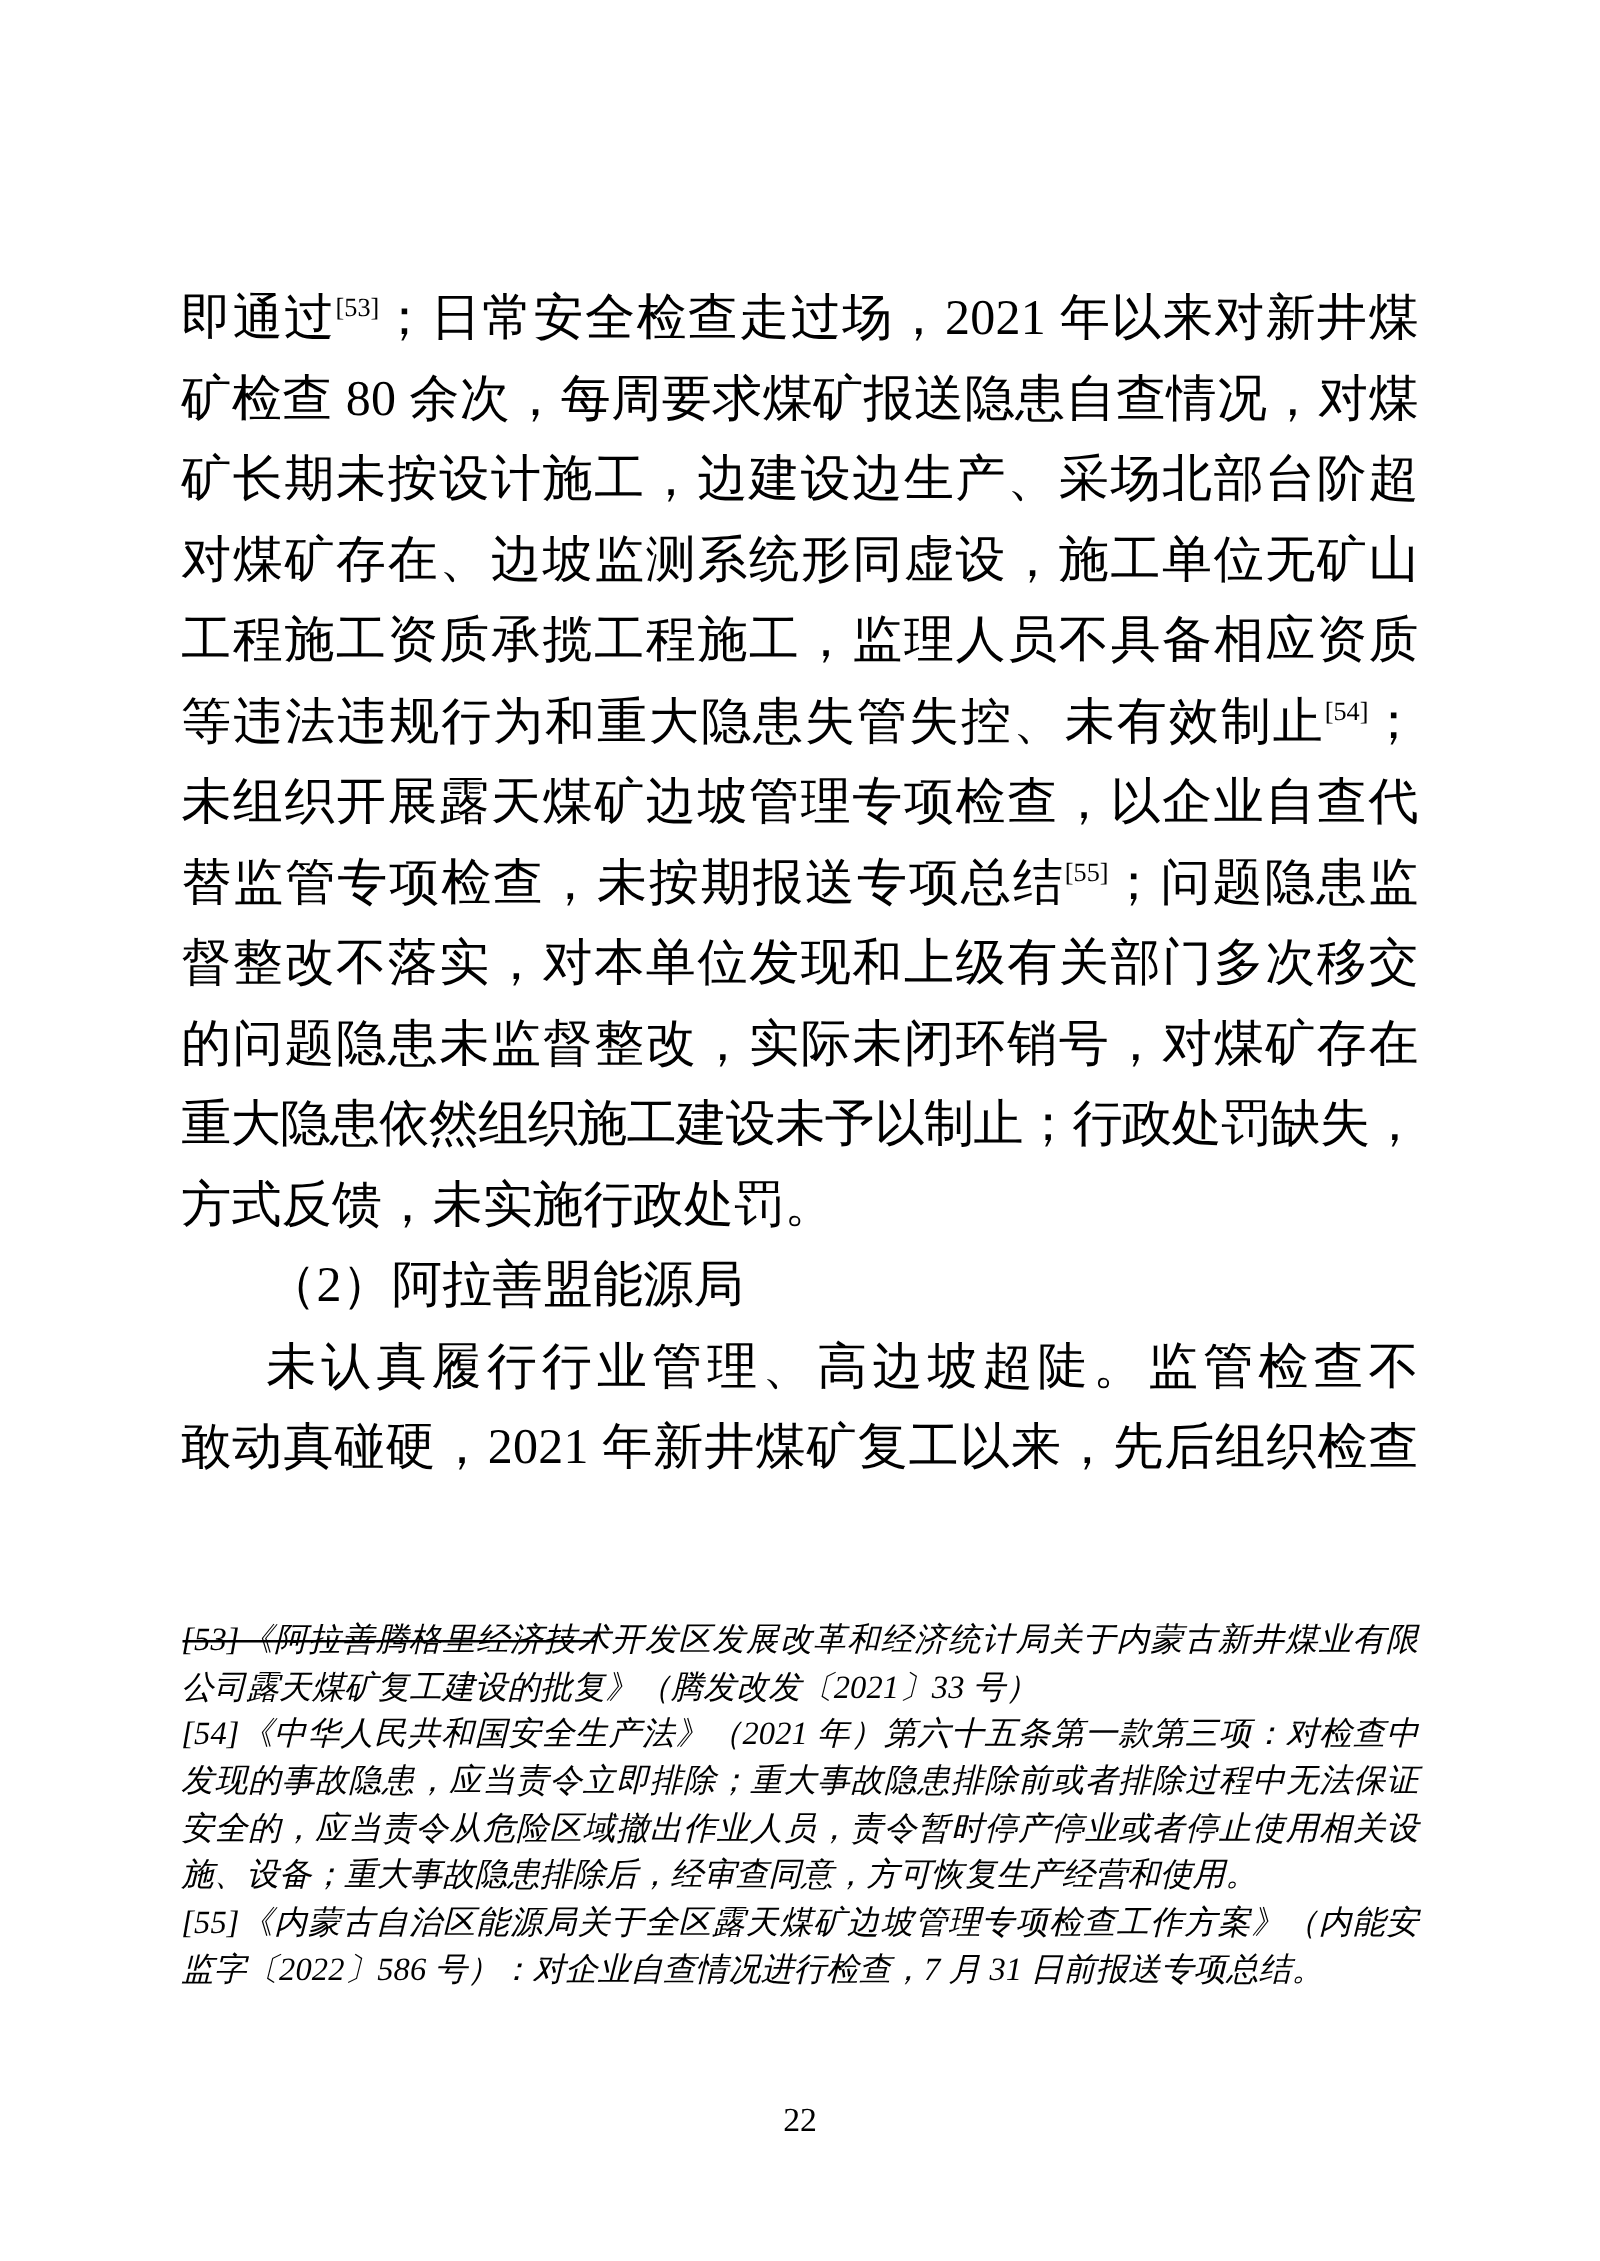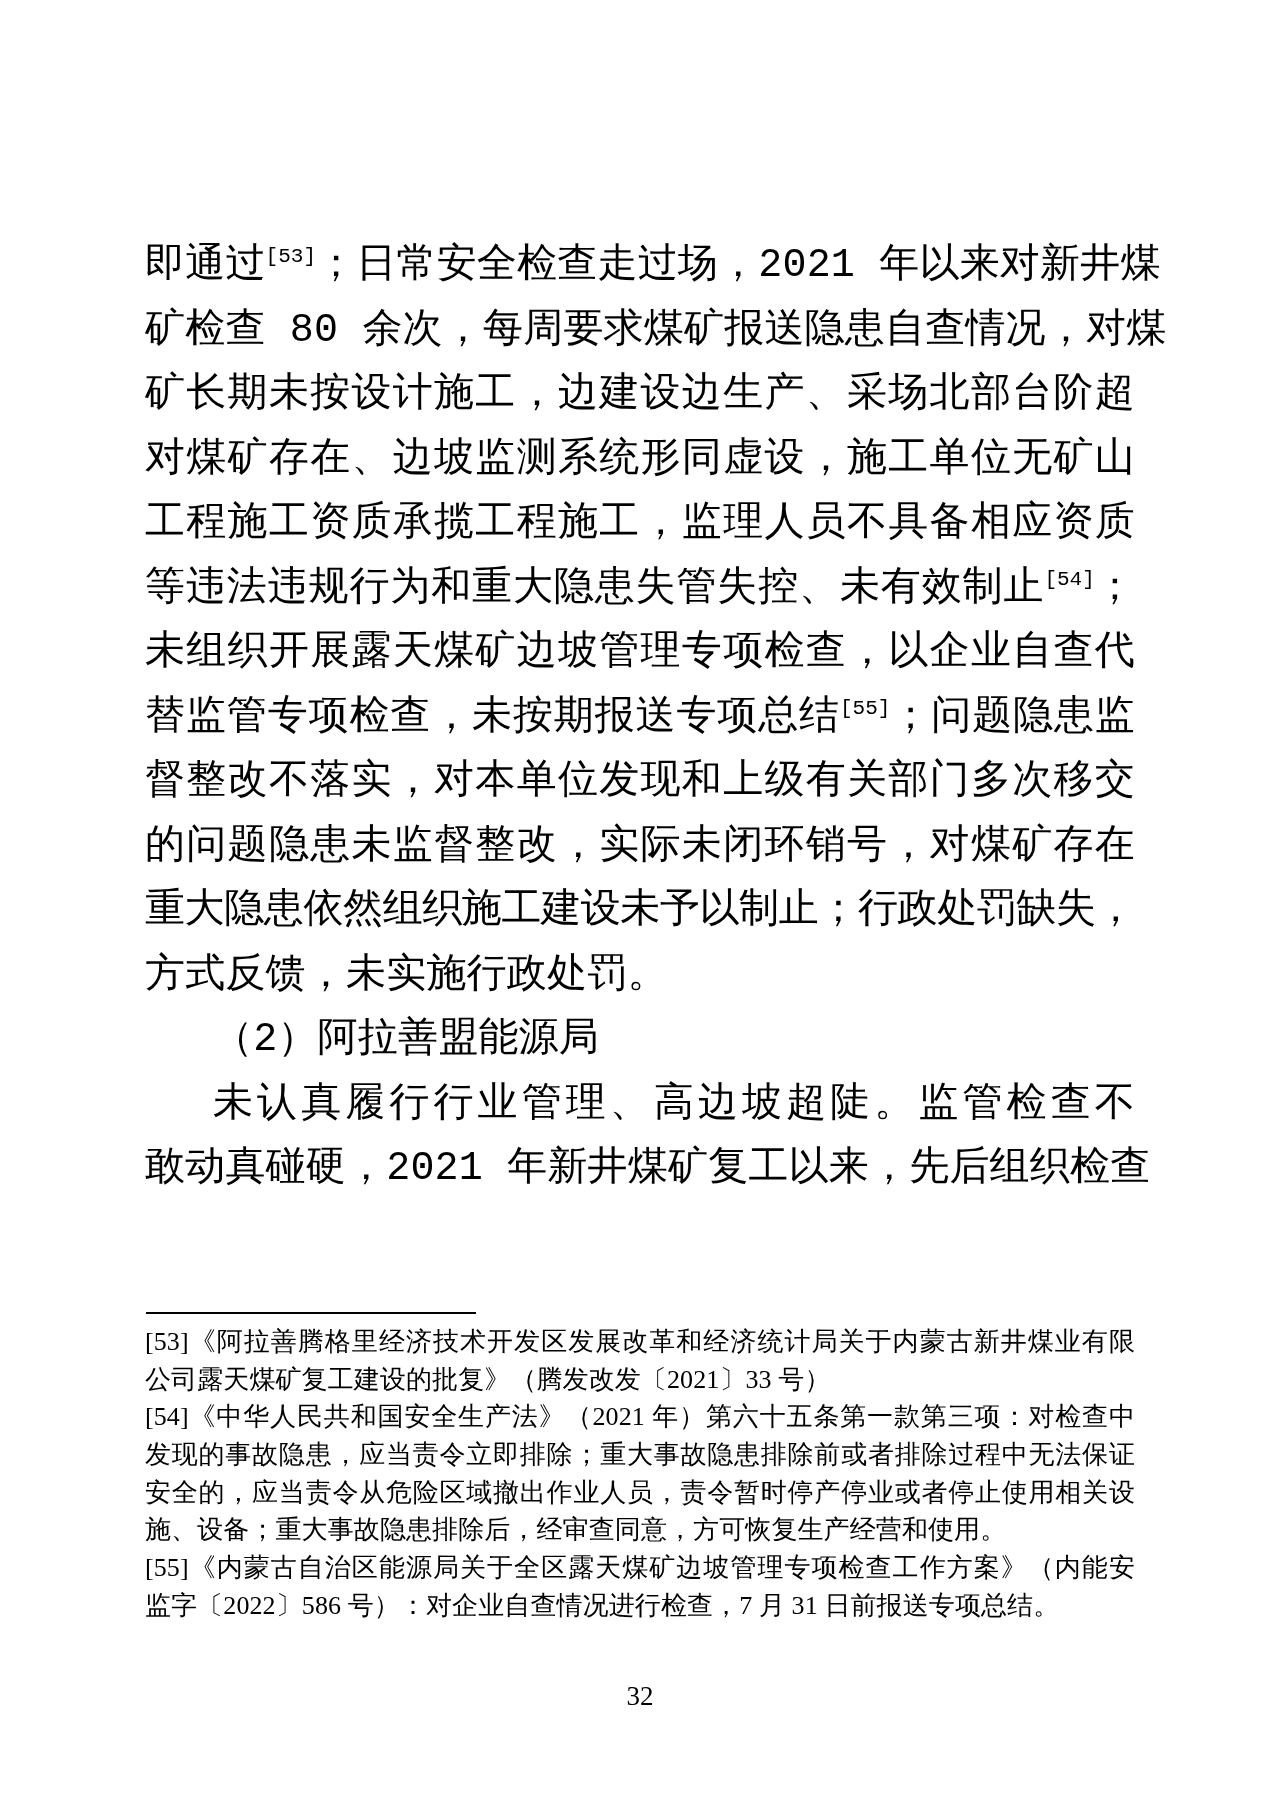--- a/index.html
+++ b/index.html
@@ -15,23 +15,22 @@
   .page {
     position: absolute;
     left: 0; top: 0;
     width: 1280px;
     height: 1809px;
   }
   
   .body-block {
     position: absolute;
     left: 145px;
-    top: 234px;
+    top: 222px;
     width: 990px;
-    font-family: Liberation Mono, monospace;
   }
   .bl {
     height: 64.5px;
     line-height: 64.5px;
     font-size: 40px;
     white-space: nowrap;
     letter-spacing: 0.2px;
   }
   .j {
     text-align: justify;
@@ -50,22 +49,23 @@
     position: absolute;
     left: 146px;
     top: 1312px;
     width: 330px;
     height: 2px;
     background: #000;
   }
   .fn-block {
     position: absolute;
     left: 145px;
-    top: 1323px;
+    top: 1293px;
     width: 990px;
+    font-style: italic;
   }
   .fl {
     height: 37.7px;
     line-height: 37.7px;
     font-size: 26px;
     white-space: nowrap;
     letter-spacing: 0.1px;
   }
   
   .page-num {
@@ -107,15 +107,15 @@
     <div class="fl j">[53]《阿拉善腾格里经济技术开发区发展改革和经济统计局关于内蒙古新井煤业有限</div>
     <div class="fl">公司露天煤矿复工建设的批复》（腾发改发〔2021〕33 号）</div>
     <div class="fl j">[54]《中华人民共和国安全生产法》（2021 年）第六十五条第一款第三项：对检查中</div>
     <div class="fl j">发现的事故隐患，应当责令立即排除；重大事故隐患排除前或者排除过程中无法保证</div>
     <div class="fl j">安全的，应当责令从危险区域撤出作业人员，责令暂时停产停业或者停止使用相关设</div>
     <div class="fl">施、设备；重大事故隐患排除后，经审查同意，方可恢复生产经营和使用。</div>
     <div class="fl j">[55]《内蒙古自治区能源局关于全区露天煤矿边坡管理专项检查工作方案》（内能安</div>
     <div class="fl">监字〔2022〕586 号）：对企业自查情况进行检查，7 月 31 日前报送专项总结。</div>
   </div>
 
-  <div class="page-num">32</div>
+  <div class="page-num">22</div>
 
 </div>
 
 </body></html>

